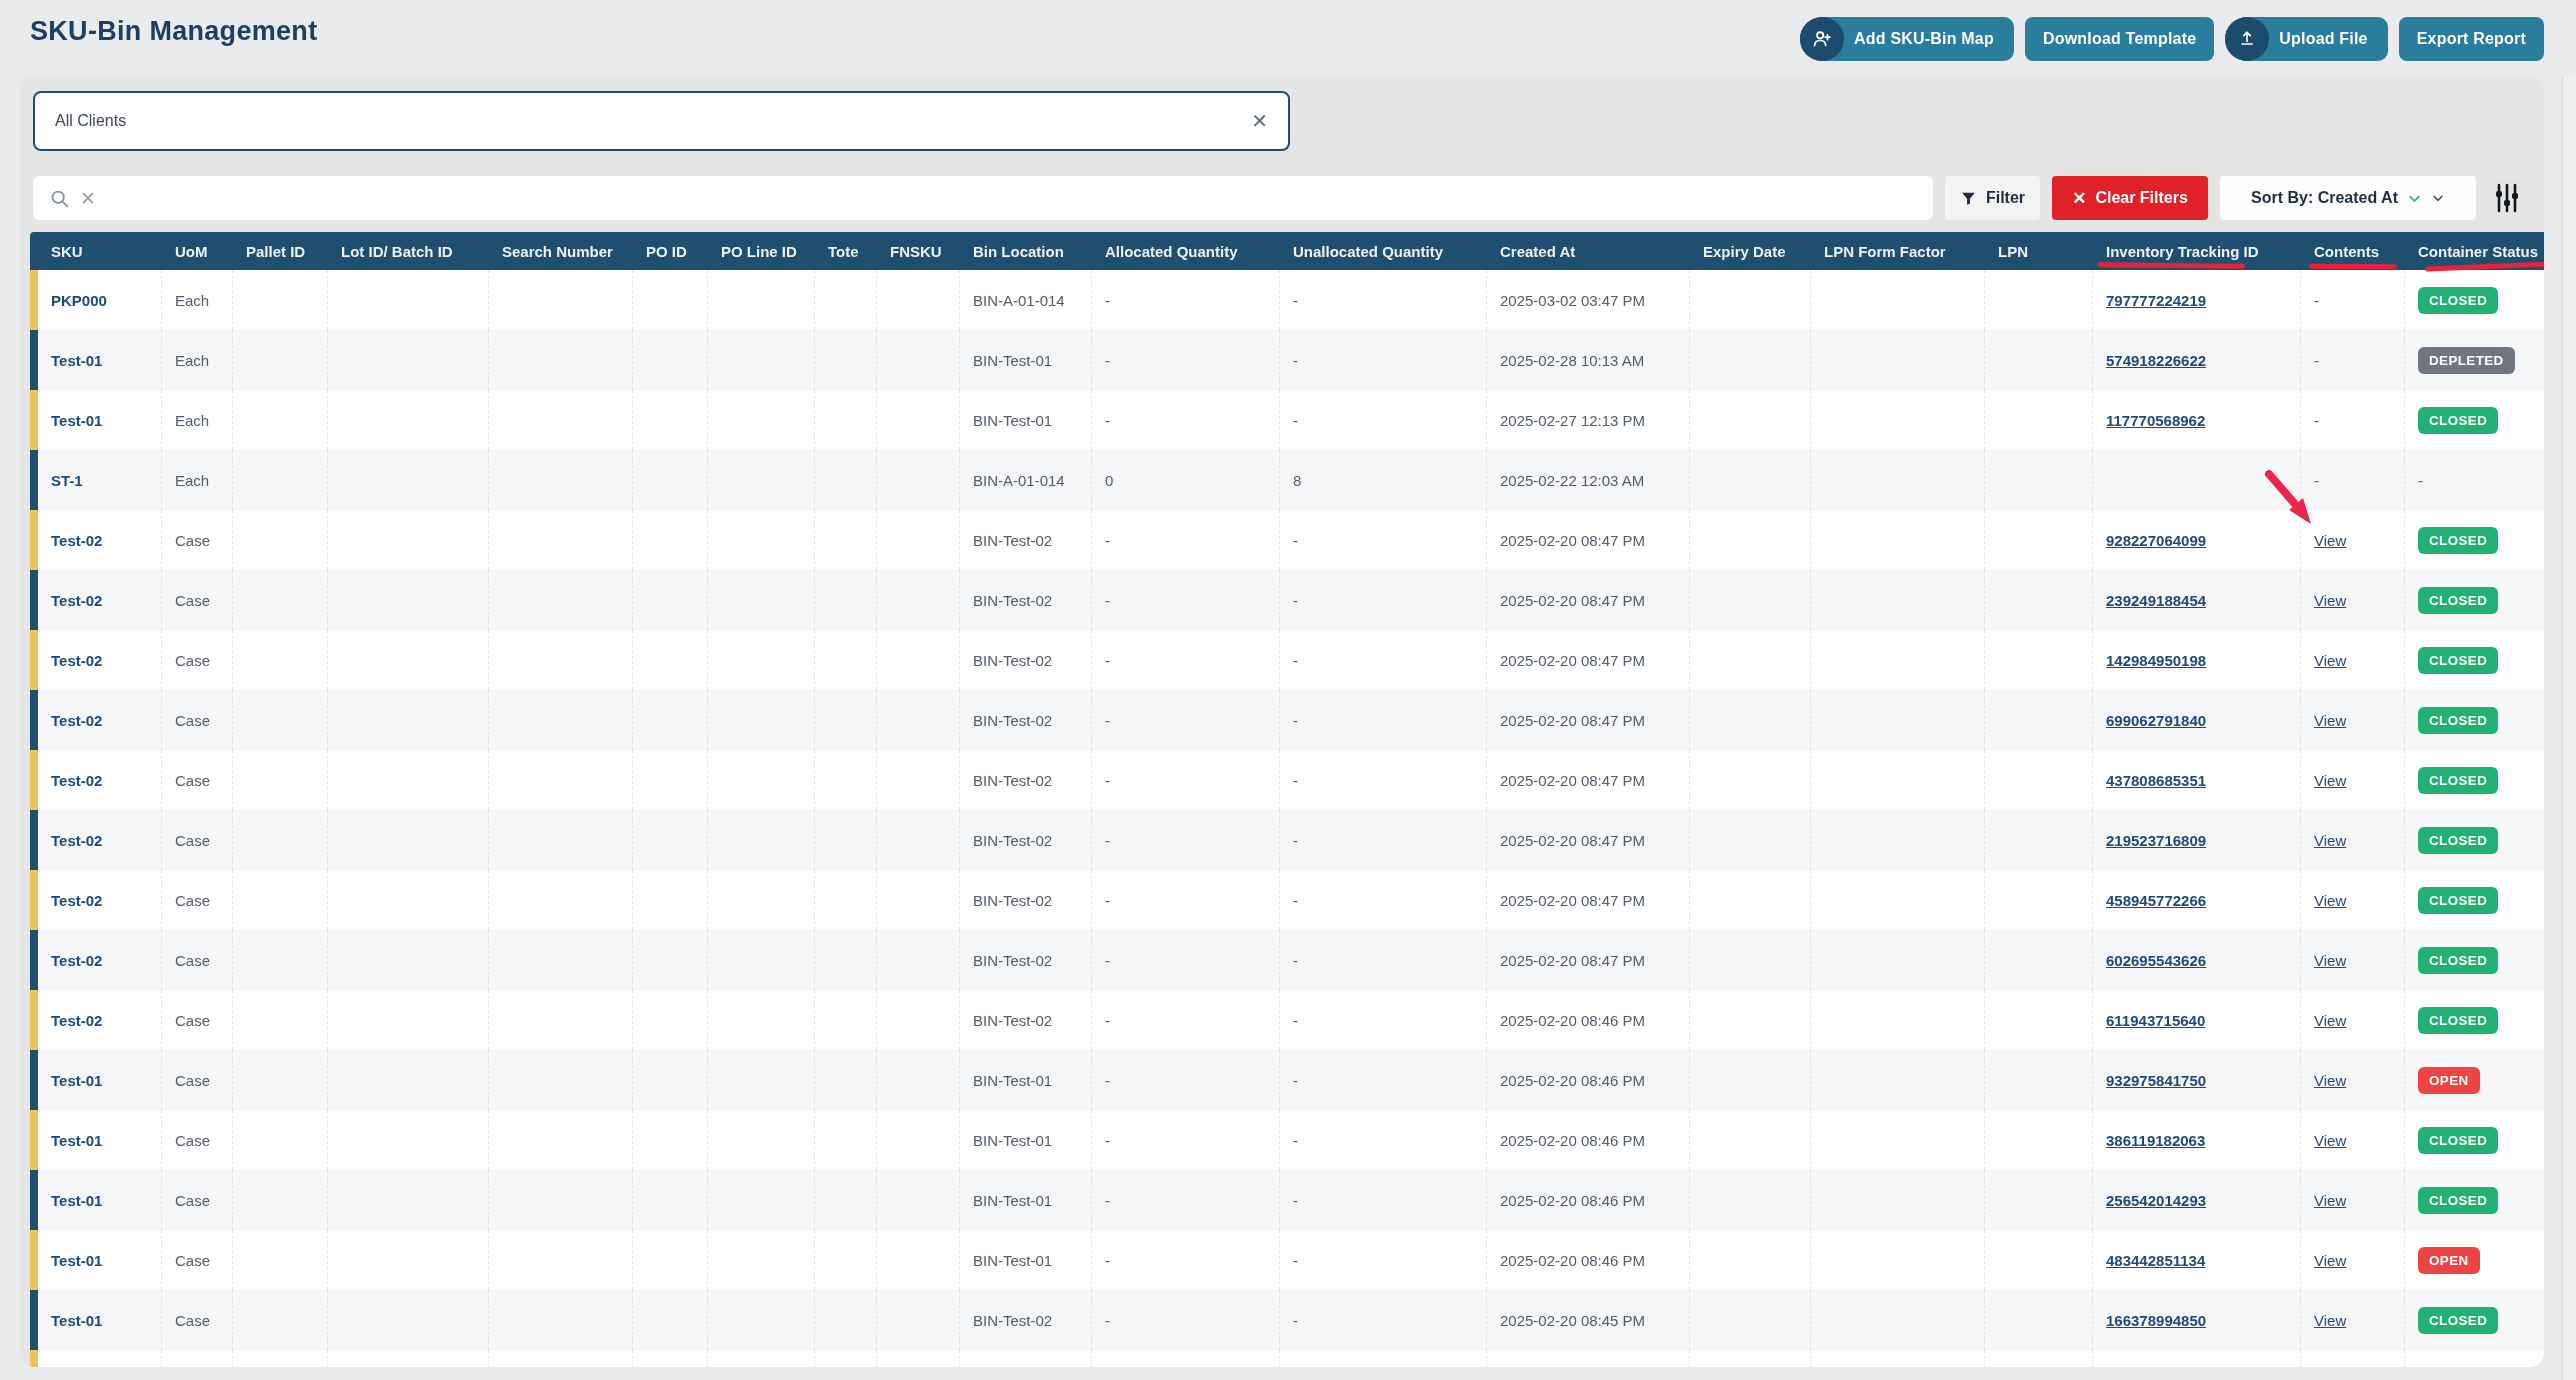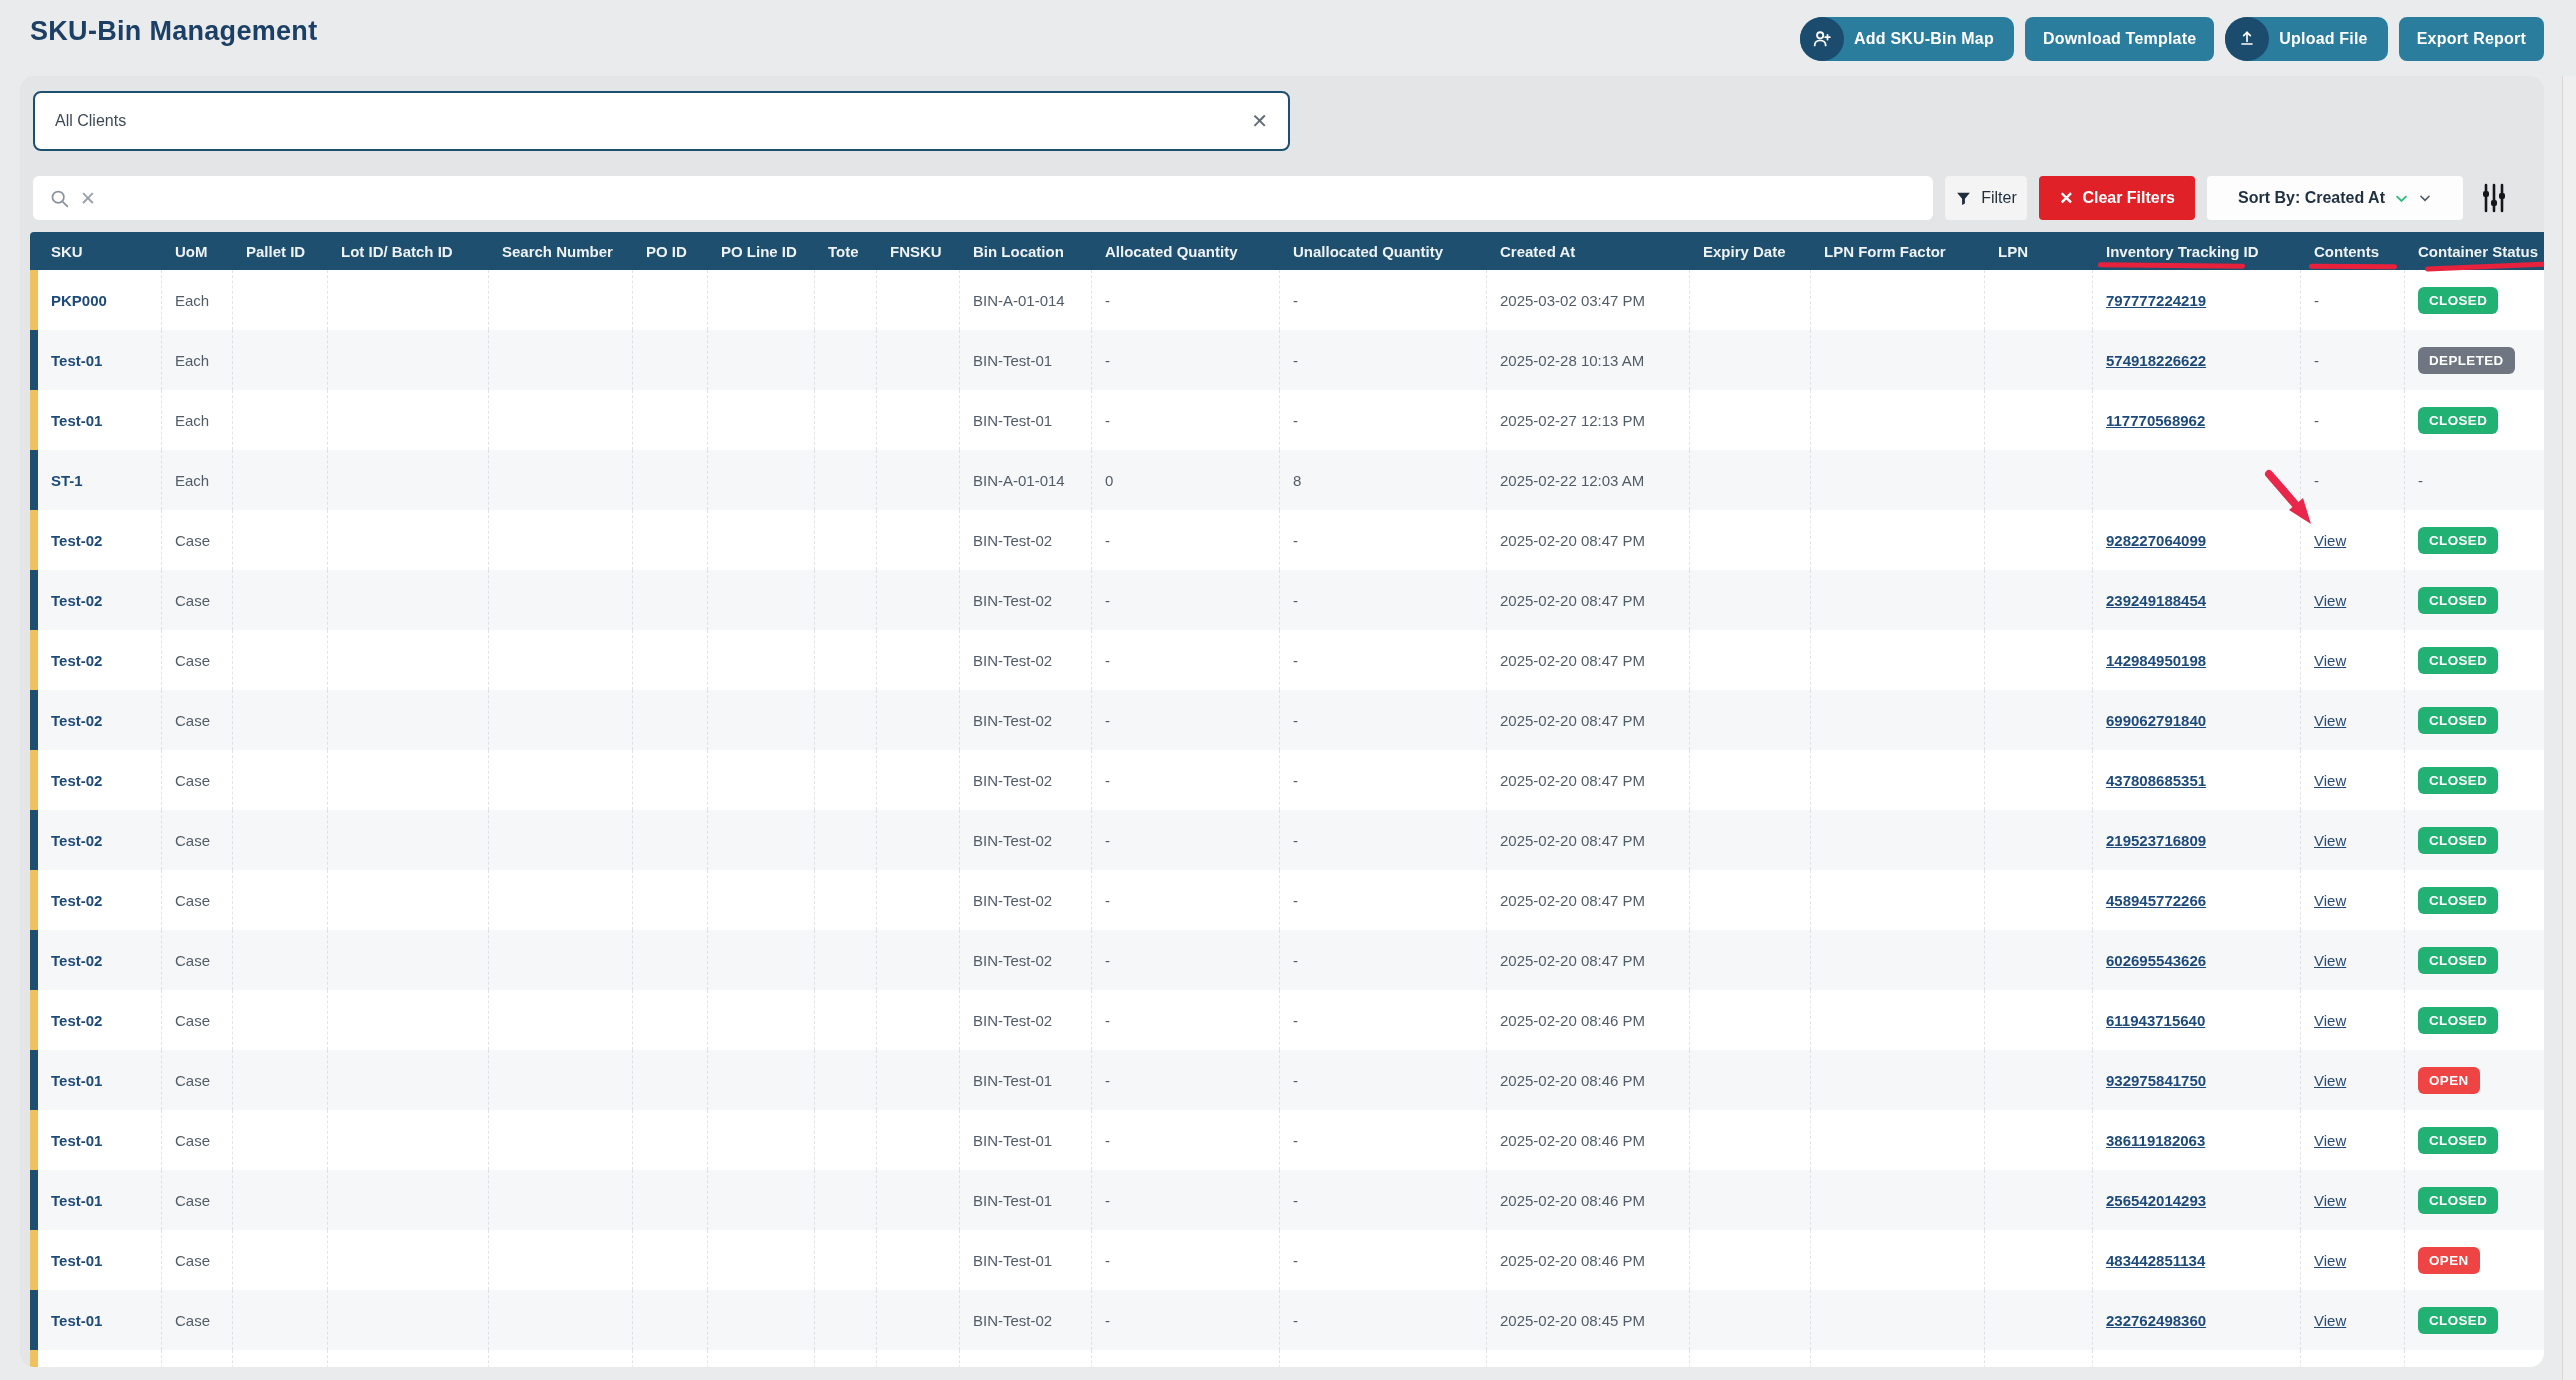--- a/index.html
+++ b/index.html
@@ -19,21 +19,21 @@
 
   .client-select { position:absolute; left:13px; top:15px; width:1257px; height:60px; background:#fff; border:2px solid #1f4f6f; border-radius:8px; display:flex; align-items:center; padding:0 20px; font-size:16px; color:#3d4955; }
   .client-clear { margin-left:auto; color:#606b78; font-size:20px; line-height:1; cursor:pointer; font-weight:400; }
 
   .toolbar { position:absolute; left:13px; top:100px; height:44px; display:flex; gap:12px; align-items:center; }
   .search-box { width:1900px; height:44px; background:#fff; border-radius:6px; display:flex; align-items:center; padding:0 16px; gap:10px; }
   .search-box input { border:none; outline:none; flex:1; font-size:16px; font-style:italic; color:#4a5560; background:transparent; font-family:"Liberation Sans", sans-serif; }
   .search-box input::placeholder { color:#99a1ab; font-style:italic; }
   .search-clear { color:#99a1ab; font-size:19px; cursor:pointer; }
   .tb-btn { height:44px; display:flex; align-items:center; justify-content:center; gap:9px; border-radius:4px; font-size:16px; cursor:pointer; }
-  .filter-btn { width:82px; background:#f4f4f5; color:#1f2d3d; font-weight:400; }
+  .filter-btn { width:95px; background:#f4f4f5; color:#1f2d3d; font-weight:700; }
   .clear-btn { width:156px; background:#e02127; color:#fff; font-weight:700; }
   .clear-x { font-size:17px; font-weight:700; }
   .sort-btn { width:256px; background:#fdfdfe; color:#1f3040; font-weight:600; }
   .sliders-btn { width:38px; height:44px; display:flex; align-items:center; justify-content:center; cursor:pointer; }
 
   
   .table { position:absolute; left:10px; top:156px; width:2520px; }
   .thead { display:flex; height:38px; background:#1f4f6f; border-radius:4px 4px 0 0; align-items:center; padding-left:8px; }
   .th { font-size:15px; font-weight:600; color:#eef3f7; padding-left:13px; white-space:nowrap; overflow:visible; flex:none; }
   .tr { display:flex; height:60px; align-items:center; background:#fff; position:relative; }
@@ -641,21 +641,21 @@
           <div class="td" style="width: 62px;"></div>
           <div class="td" style="width: 83px;"></div>
           <div class="td" style="width: 132px;">BIN-Test-02</div>
           <div class="td" style="width: 188px;">-</div>
           <div class="td" style="width: 207px;">-</div>
           <div class="td" style="width: 203px;">2025-02-20 08:45 PM</div>
           <div class="td" style="width: 121px;"></div>
           <div class="td" style="width: 174px;"></div>
           <div class="td" style="width: 108px;"></div>
           <div class="td" style="width: 208px;">
-            <span class="link-id">232762498360</span>
+            <span class="link-id">166378994850</span>
           </div>
           <div class="td" style="width: 104px;">
             <span class="link-view">View</span>
           </div>
           <div class="td" style="width: 169px;">
             <span class="badge badge-closed">CLOSED</span>
           </div>
         </div>
         <div class="tr">
           <div class="accent accent-gold"></div>

